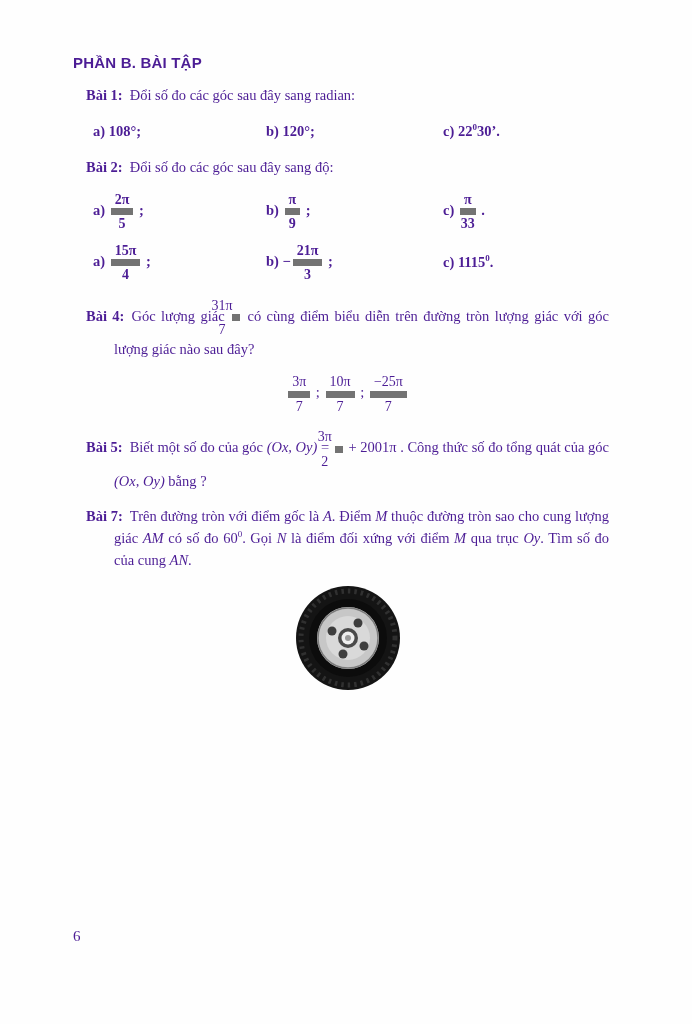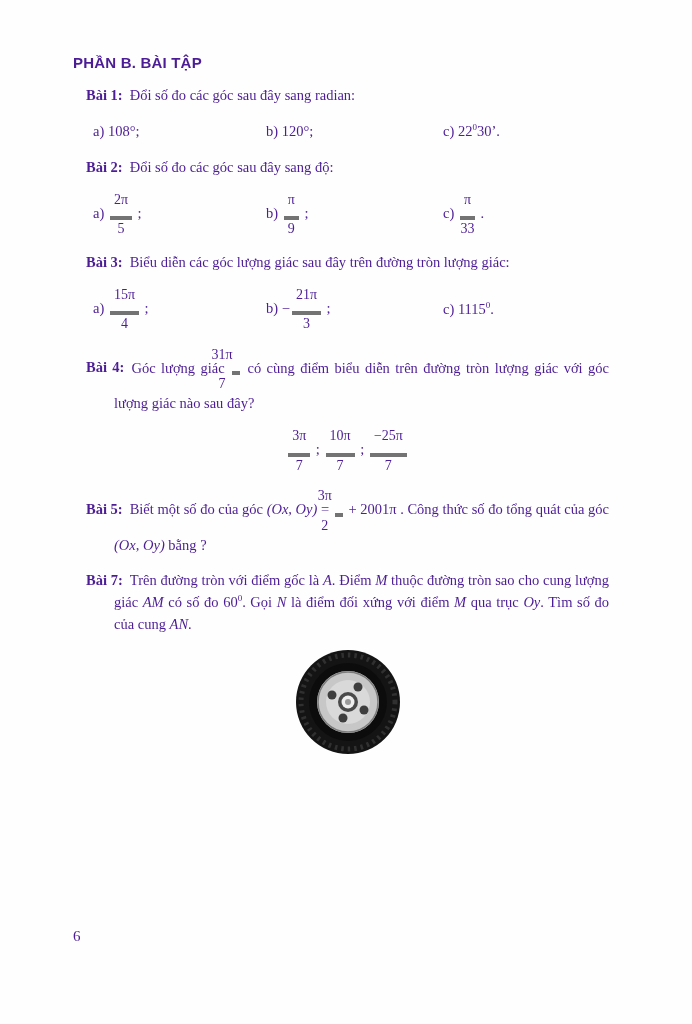--- a/index.html
+++ b/index.html
@@ -32,41 +32,41 @@
     line-height:1.52;
     margin:13px;
   }
   .label { font-weight:bold; margin-right:7px; }
   .options {
     display:flex;
     align-items:center;
     margin:7px 0 9px -8px;
     min-height:24px;
   }
-  .cell { width:173px; }
+  .cell { width:173px;font-weight:bold; }
   .cell:nth-child(2) { width:177px; }
   .cell:nth-child(3) { width:auto; }
   .centerline {
     margin:8px 0 8px -28px;
     text-align:center;
     text-indent:0;
   }
   .figure {
     margin:10px 0 12px -28px;
     text-align:center;
   }
   .frac {
     display:inline-block;
     vertical-align:middle;
     text-align:center;
     line-height:1.1;
     font-size:14px;
     margin:1px 2px;
   }
-  .frac .num { display:block; padding:0 4px 9px; border-bottom:4px solid #737373; }
+  .frac .num { display:block; padding:0 4px 1px; border-bottom:7px solid #737373; }
   .frac .den { display:block; padding-top:1px; }
   sup { font-size:9px; line-height:0; }
   i { font-style:italic; }
   .pagenum {
     position:absolute;
     left:73px; top:928px;
     font-size:15px;
   }
 </style>
 </head>
@@ -86,21 +86,20 @@
         </div>
         <div class="exercise">
           <div class="para"><span class="label">Bài 2:</span>Đổi số đo các góc sau đây sang độ:</div>
           <div class="options">
             <span class="cell">a) <span class="frac"><span class="num">2π</span><span class="den">5</span></span> ;</span>
             <span class="cell">b) <span class="frac"><span class="num">π</span><span class="den">9</span></span> ;</span>
             <span class="cell">c) <span class="frac"><span class="num">π</span><span class="den">33</span></span> .</span>
           </div>
         </div>
         <div class="exercise">
-          <div class="para"><span class="label">Bài 3:</span>Biểu diễn các góc lượng giác sau đây trên đường tròn lượng giác:</div>
           <div class="options">
             <span class="cell">a) <span class="frac"><span class="num">15π</span><span class="den">4</span></span> ;</span>
             <span class="cell">b) −<span class="frac"><span class="num">21π</span><span class="den">3</span></span> ;</span>
             <span class="cell">c) 1115<sup>0</sup>.</span>
           </div>
         </div>
         <div class="exercise">
           <div class="para"><span class="label">Bài 4:</span>Góc lượng giác <span class="frac"><span class="num">31π</span><span class="den">7</span></span> có cùng điểm biểu diễn trên đường tròn lượng giác với góc lượng giác nào sau đây?</div>
           <div class="centerline"><span class="frac"><span class="num">3π</span><span class="den">7</span></span> ; <span class="frac"><span class="num">10π</span><span class="den">7</span></span> ; <span class="frac"><span class="num">−25π</span><span class="den">7</span></span></div>
         </div>

